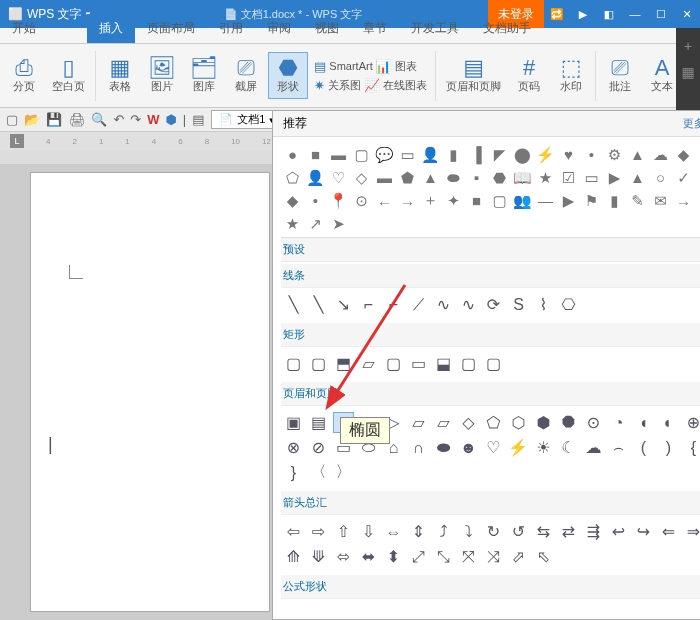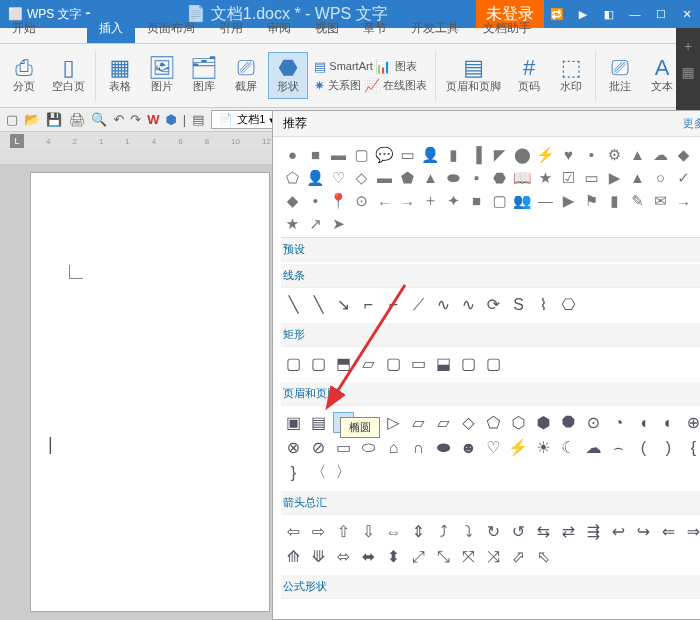--- a/index.html
+++ b/index.html
@@ -1,21 +1,21 @@
 <!DOCTYPE html>
 <html><head>
 <meta charset="utf-8">
 <style>
   * { box-sizing: border-box; margin: 0; padding: 0; font-family: "Microsoft YaHei", Arial, sans-serif; }
   body { width: 700px; height: 620px; overflow: hidden; background: #ddd; position: relative; }
   .titlebar { height: 28px; background: #2e7dcb; display: flex; align-items: center; color: #fff; font-size: 12px; }
   .titlebar .logo { padding: 0 8px; display: flex; align-items: center; gap: 4px; }
-  .titlebar .doc-title { flex: 1; text-align: center; color: #d0e4f5; font-size: 16px; }
+  .titlebar .doc-title { flex: 1; text-align: center; color: #d0e4f5; font-size: 11px; }
   .titlebar .right { display: flex; align-items: center; }
-  .titlebar .login { background: #ff6a00; color: #fff; padding: 0 10px; height: 28px; line-height: 28px; font-size: 16px; }
+  .titlebar .login { background: #ff6a00; color: #fff; padding: 0 10px; height: 28px; line-height: 28px; font-size: 12px; }
   .titlebar .win-btn { width: 26px; height: 28px; display: inline-flex; align-items: center; justify-content: center; font-size: 11px; color: #fff; }
   .tabs { height: 16px; background: #f5f5f5; border-bottom: 1px solid #ccc; display: flex; align-items: flex-end; }
   .tab { padding: 6px 12px; font-size: 12px; color: #555; cursor: pointer; }
   .tab.active { background: #2e7dcb; color: #fff; margin-left: 39px; }
   .ribbon { height: 64px; background: #f5f5f5; border-bottom: 1px solid #ccc; display: flex; align-items: center; padding: 2px 4px; gap: 2px; overflow: hidden; }
   .ribbon-btn { display: flex; flex-direction: column; align-items: center; justify-content: center; padding: 4px 6px; font-size: 11px; color: #555; min-width: 40px; }
   .ribbon-btn.active { background: #d0e4f5; border: 1px solid #6faee0; }
   .ribbon-btn .icn { font-size: 22px; color: #3a7bbf; line-height: 1; }
   .ribbon-sm { display: flex; flex-direction: column; gap: 2px; }
   .ribbon-sm .row { display: flex; align-items: center; gap: 3px; font-size: 11px; color: #555; padding: 1px 4px; white-space: nowrap; }
@@ -33,21 +33,21 @@
   .panel-head { display: flex; justify-content: space-between; align-items: center; padding: 4px 10px; font-size: 12px; background: #f5f5f5; border-bottom: 1px solid #ddd; }
   .panel-head .more { color: #3a7bbf; font-size: 11px; }
   .panel-body { flex: 1; overflow-y: auto; padding: 4px 8px; }
   .recommend-grid { display: flex; flex-wrap: wrap; gap: 4px; padding: 4px 2px; }
   .recommend-grid .sh { width: 19px; height: 19px; font-size: 15px; color: #777; display: inline-flex; align-items: center; justify-content: center; }
   .sect { margin-top: 2px; }
   .sect-title { font-size: 11px; color: #0369a1; padding: 4px 2px; border-bottom: 1px solid #eee; background: #f5f5f5; }
   .sect-grid { display: flex; flex-wrap: wrap; gap: 4px; padding: 6px 2px; }
   .sect-grid .sh { width: 21px; height: 21px; font-size: 16px; color: #556; display: inline-flex; align-items: center; justify-content: center; border: 1px solid transparent; }
   .sect-grid .sh.selected { background: #d0e4f5; border: 1px solid #6faee0; }
-  .tooltip { position: absolute; background: #ffffe1; border: 1px solid #888; padding: 2px 8px; font-size: 11px; color: #333; z-index: 20; }
+  .tooltip { position: absolute; background: #ffffe1; border: 1px solid #888; padding: 2px 8px; font-size: 16px; color: #333; z-index: 20; }
   .arrow { position: absolute; z-index: 15; pointer-events: none; }
   .scrollbar { position: absolute; right: 0; top: 0; bottom: 0; width: 14px; background: #f0f0f0; border-left: 1px solid #ccc; }
   .scrollbar .thumb { position: absolute; left: 2px; right: 2px; top: 10px; height: 80px; background: #c0c0c0; border-radius: 2px; }
   .side-icons { position: absolute; right: 2px; top: 56px; width: 22px; display: flex; flex-direction: column; gap: 14px; align-items: center; }
   .side-icons .si { font-size: 13px; color: #888; }
   .right-edge { position: absolute; right: 0; top: 28px; width: 24px; bottom: 0; background: #3a3a3a; z-index: 5; display: flex; flex-direction: column; align-items: center; padding-top: 10px; gap: 10px; }
   .right-edge .ei { color: #888; font-size: 14px; }
 </style>
 </head>
 <body>

